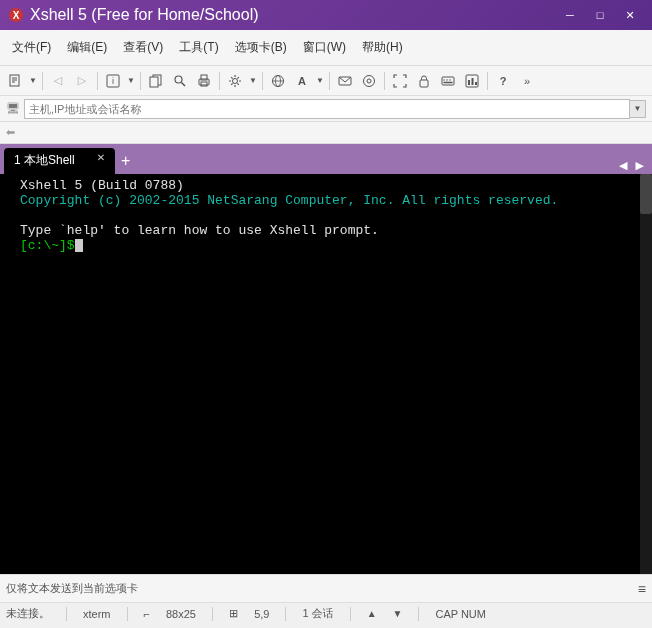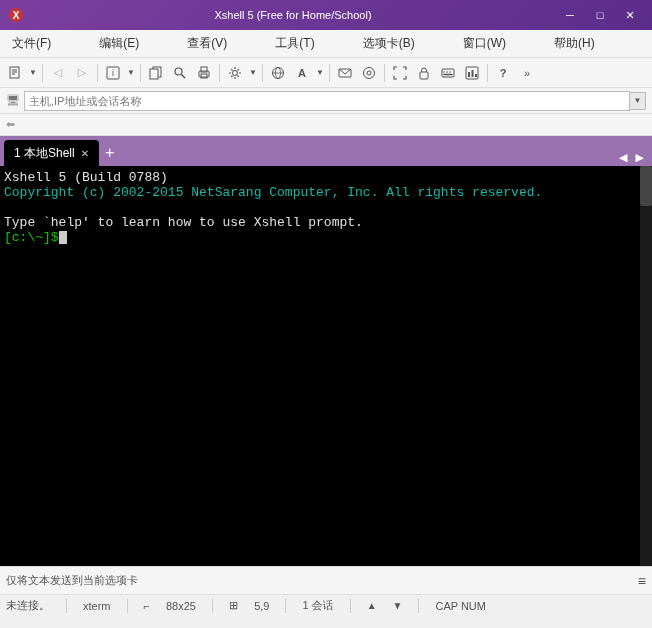--- a/index.html
+++ b/index.html
@@ -14,47 +14,45 @@
       padding: 0 8px;
       color: white;
       user-select: none;
     }
     .title-bar-icon {
       width: 16px; height: 16px; margin-right: 6px;
       display: flex; align-items: center; justify-content: center;
     }
     .title-bar-title {
       flex: 1;
-      font-size: 11px;
-      color: white;
-      text-align: center;
+      font-size: 16px;
+      color: white;
     }
     .title-bar-controls {
       display: flex; gap: 2px;
     }
     .title-btn {
       width: 28px; height: 20px;
       background: transparent;
       border: none;
       color: white;
       cursor: pointer;
       font-size: 11px;
       display: flex; align-items: center; justify-content: center;
       border-radius: 2px;
     }
 
     
     .menu-bar {
       background: #f5f5f5;
-      height: 28px;
+      height: 36px;
       display: flex;
       align-items: center;
       padding: 0 4px;
       border-bottom: 1px solid #ddd;
-      gap: 32px;
     }
     .menu-item {
       padding: 2px 8px;
       font-size: 12px;
       cursor: pointer;
       color: #333;
       border-radius: 2px;
     }
 
     
@@ -130,21 +128,21 @@
       display: flex;
       align-items: flex-end;
       padding: 0 0 0 4px;
     }
     .tab {
       background: black;
       color: white;
       padding: 4px 10px;
       font-size: 12px;
       cursor: pointer;
-      display: flex; align-items: center; gap: 6px;
+      display: flex; align-items: flex-start; gap: 22px;
       border-radius: 4px 4px 0 0;
       height: 26px;
     }
     .tab-close {
       font-size: 10px; cursor: pointer; color: #ccc;
     }
     .tab-add {
       background: transparent;
       border: none;
       color: white;
@@ -167,21 +165,21 @@
       font-size: 11px;
       padding: 2px 4px;
     }
 
     
     .terminal {
       background: black;
       color: #e0e0e0;
       font-family: 'Consolas', 'Courier New', monospace;
       font-size: 13px;
-      padding: 4px 4px;
+      padding: 4px 20px;
       flex: 1;
       overflow: hidden;
       position: relative;
     }
     .terminal-content {
       width: 100%; height: 100%;
     }
     .terminal-scrollbar {
       position: absolute;
       right: 0; top: 0; bottom: 0;

